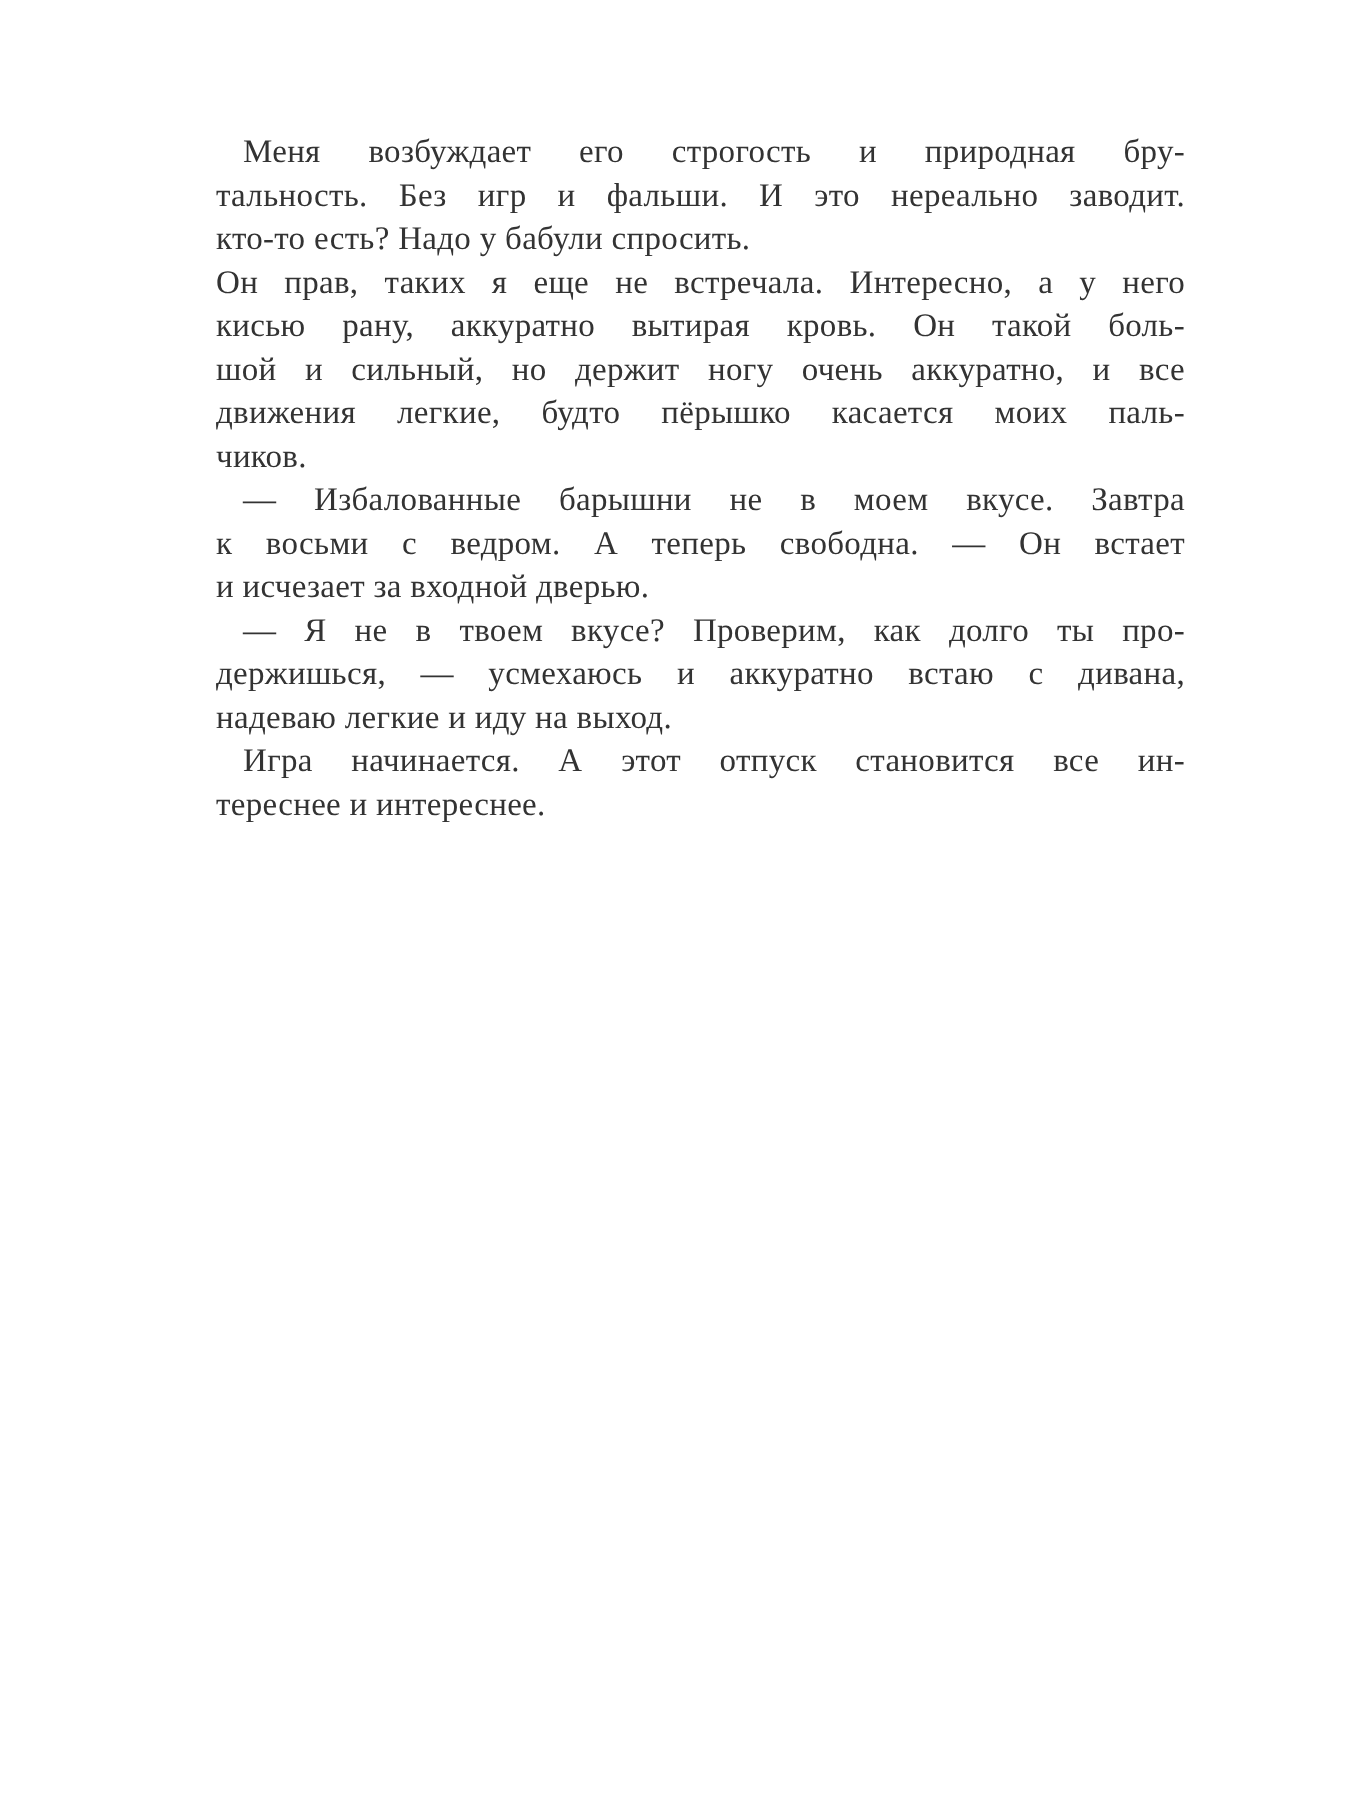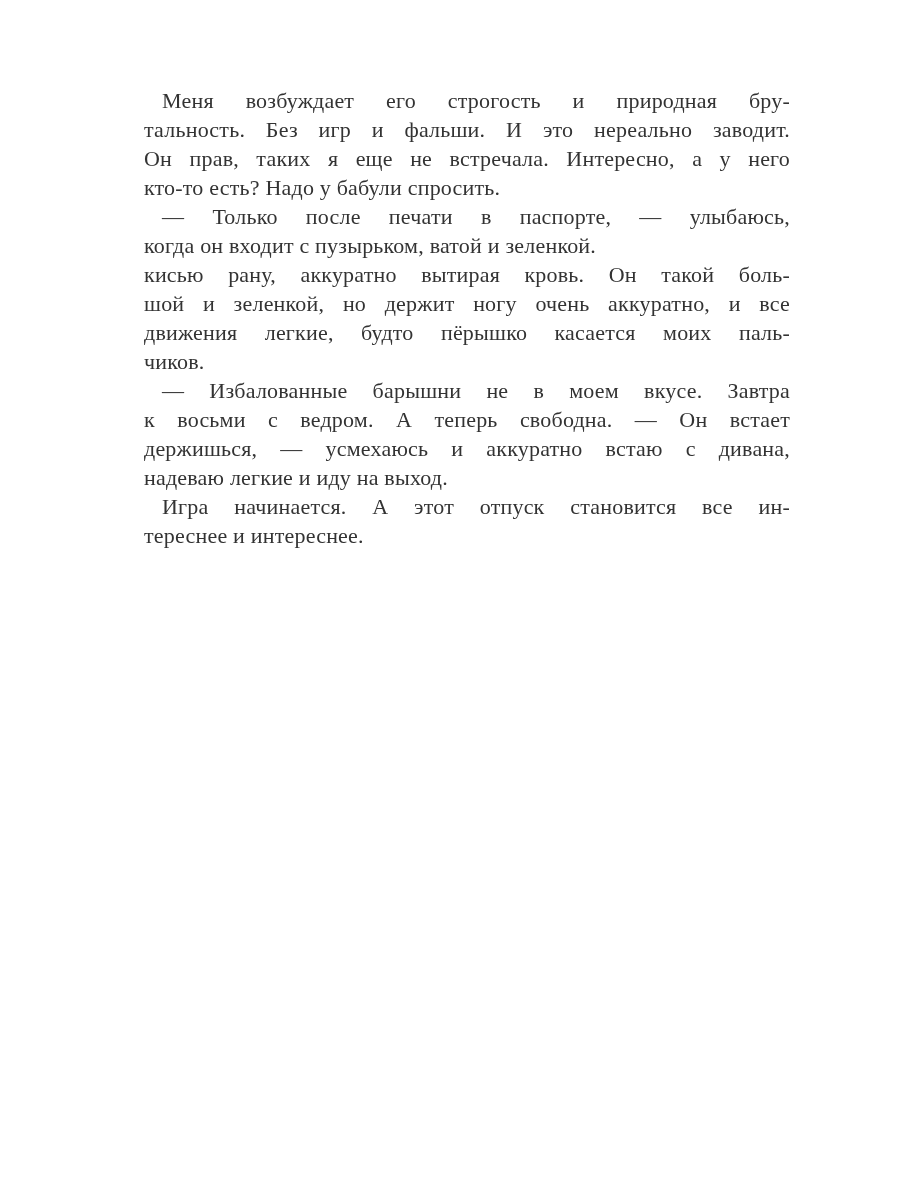--- a/index.html
+++ b/index.html
@@ -42,38 +42,36 @@
   }
 </style>
 </head>
 <body style="background: rgb(255, 255, 255);">
 
 <div class="book-page">
   <div class="text-block" id="text-block" style="color: rgb(51, 51, 51);">
       <div class="paragraph">
         <div class="line first">Меня возбуждает его строгость и природная бру-</div>
         <div class="line">тальность. Без игр и фальши. И это нереально заводит.</div>
+        <div class="line last">кто-то есть? Надо у бабули спросить.</div>
         <div class="line">Он прав, таких я еще не встречала. Интересно, а у него</div>
-        <div class="line last">кто-то есть? Надо у бабули спросить.</div>
-      </div>
-      <div class="paragraph">
-        <div class="line first">— Только после печати в паспорте, — улыбаюсь,</div>
-        <div class="line last">когда он входит с пузырьком, ватой и зеленкой.</div>
       </div>
       <div class="paragraph">
         <div class="line">кисью рану, аккуратно вытирая кровь. Он такой боль-</div>
-        <div class="line">шой и зеленкой, но держит ногу очень аккуратно, и все</div>
+        <div class="line">шой и сильный, но держит ногу очень аккуратно, и все</div>
         <div class="line">движения легкие, будто пёрышко касается моих паль-</div>
         <div class="line last">чиков.</div>
       </div>
       <div class="paragraph">
         <div class="line first">— Избалованные барышни не в моем вкусе. Завтра</div>
         <div class="line">к восьми с ведром. А теперь свободна. — Он встает</div>
+        <div class="line last">и исчезает за входной дверью.</div>
       </div>
       <div class="paragraph">
+        <div class="line first">— Я не в твоем вкусе? Проверим, как долго ты про-</div>
         <div class="line">держишься, — усмехаюсь и аккуратно встаю с дивана,</div>
         <div class="line last">надеваю легкие и иду на выход.</div>
       </div>
       <div class="paragraph">
         <div class="line first">Игра начинается. А этот отпуск становится все ин-</div>
         <div class="line last">тереснее и интереснее.</div>
       </div>
     </div>
 </div>
 

